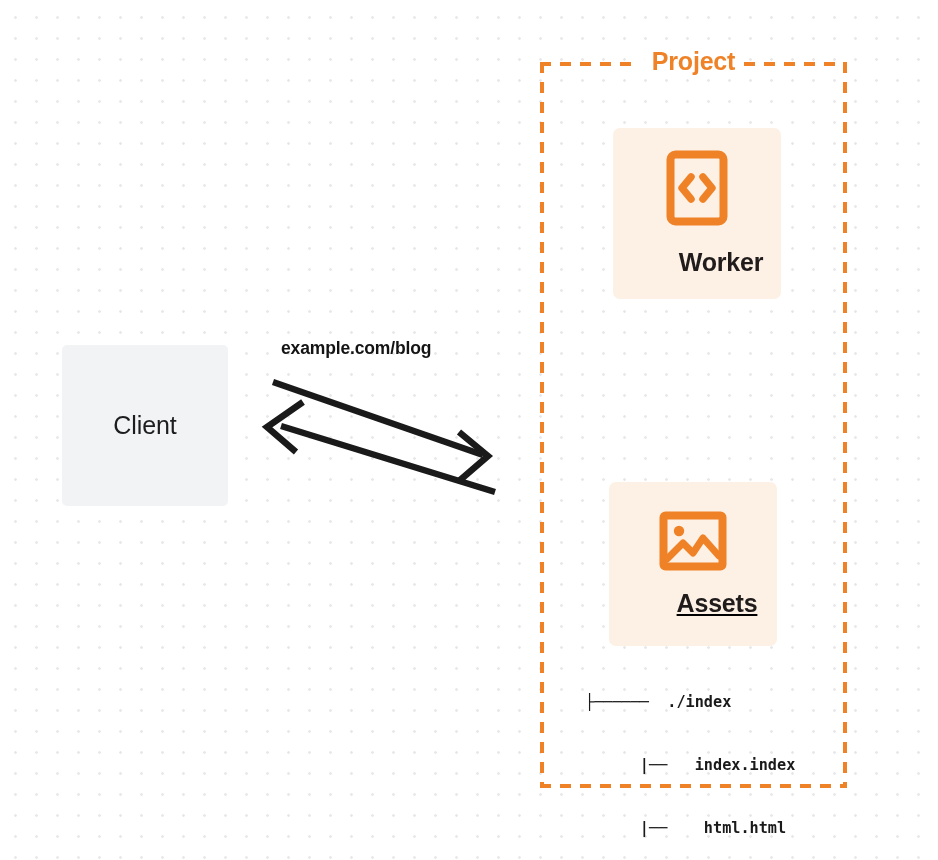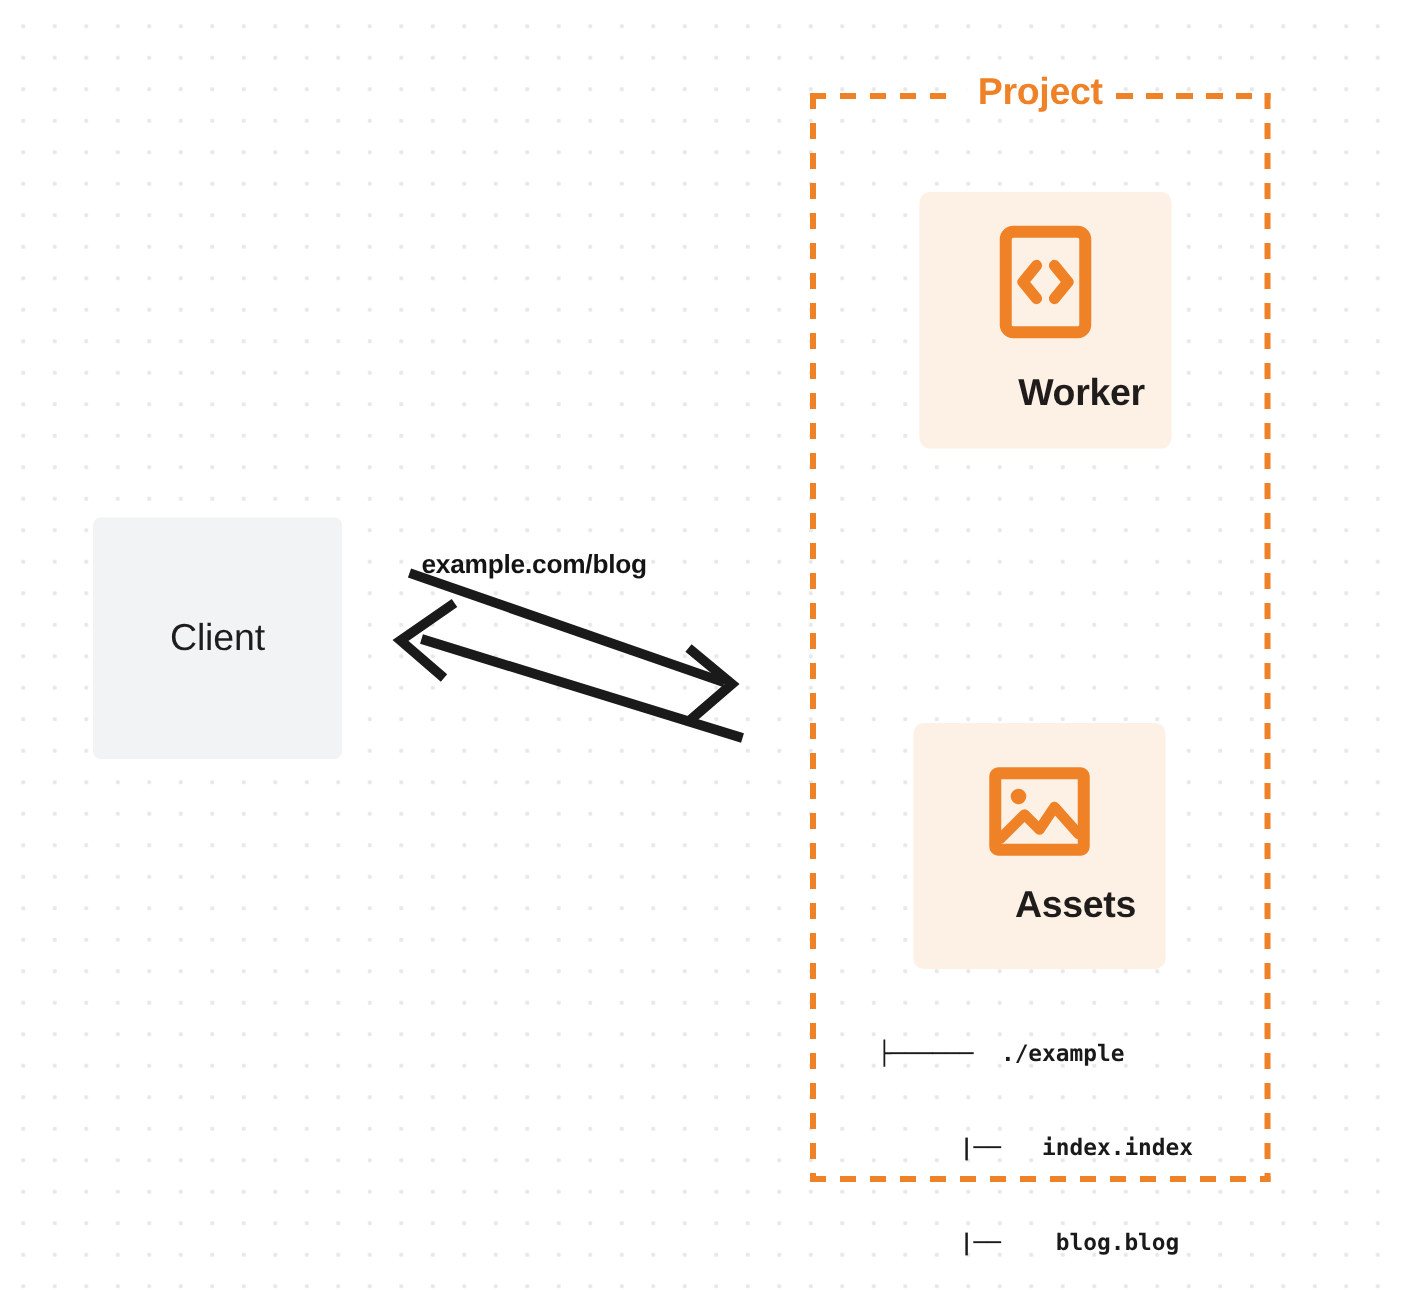--- a/index.html
+++ b/index.html
@@ -45,21 +45,20 @@
   
   #request-label {
     position: absolute;
     left: 281px;
     top: 338px;
     font-size: 17.5px;
     font-weight: bold;
     color: #141414;
     letter-spacing: -0.15px;
     white-space: nowrap;
-    margin-top: 28px;
   }
 
   
   #arrow-layer {
     position: absolute;
     left: 0;
     top: 0;
     width: 938px;
     height: 860px;
     pointer-events: none;
@@ -114,21 +113,21 @@
   .service-card {
     position: absolute;
     background: #fdf0e4;
     border-radius: 7px;
     display: flex;
     flex-direction: column;
     align-items: center;
     justify-content: center;
   }
   #worker-card { left: 613px; top: 128px; width: 168px; height: 171px; }
-  #assets-card { left: 609px; top: 482px; width: 168px; height: 164px; }
+  #assets-card { left: 609px; top: 482px; width: 168px; height: 164px; text-decoration: underline; }
 
   .service-card .card-icon {
     display: block;
     line-height: 0;
   }
   #worker-card .card-icon { margin-bottom: 22px; }
   #assets-card .card-icon { margin-bottom: 18px; }
 
   .service-card .card-title {
     font-size: 25px;
@@ -201,19 +200,19 @@
       <svg width="68" height="60" viewBox="0 0 68 60">
         <rect x="4.5" y="4.5" width="59" height="51" rx="2" ry="2" fill="none" stroke="#ef8227" stroke-width="8"></rect>
         <circle cx="20" cy="20" r="5.2" fill="#ef8227"></circle>
         <polyline points="8,48 24,32 34,42 44,27 60,45" fill="none" stroke="#ef8227" stroke-width="7" stroke-linecap="round" stroke-linejoin="round"></polyline>
       </svg>
     </span>
     <span class="card-title">Assets</span>
   </div>
 
   <div id="assets-file-tree">
-    <div>├──────  ./example</div>
+    <div>├──────  ./index</div>
     <div>      |──   index.index</div>
-    <div>      |──    blog.blog</div>
+    <div>      |──    html.html</div>
     
   </div>
 
 </div>
 
 </body></html>

